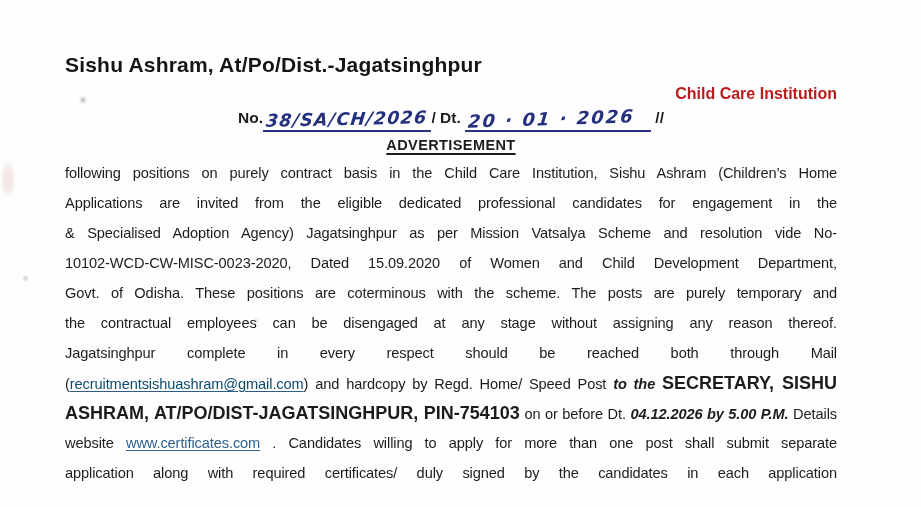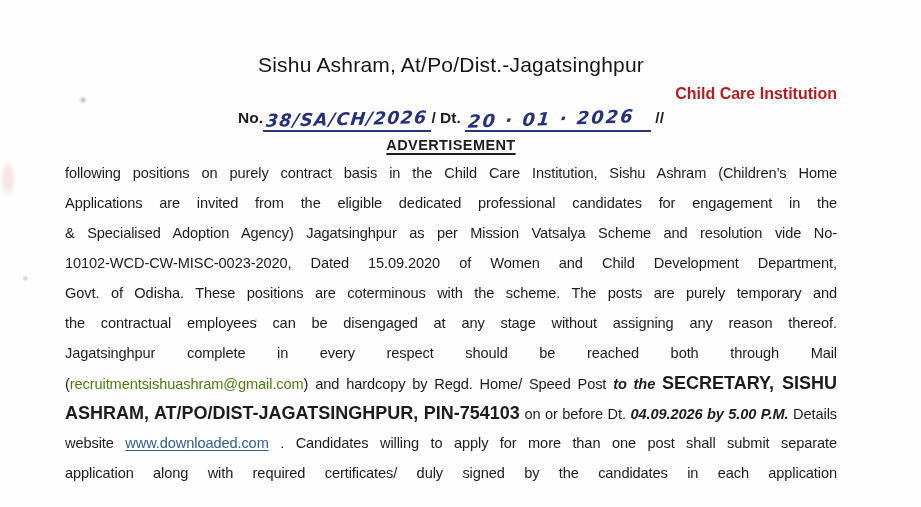--- a/index.html
+++ b/index.html
@@ -9,22 +9,21 @@
     background:#fefefe;
     overflow:hidden;
     font-family:"Liberation Sans", sans-serif;
     color:#1c1c1c;
     box-sizing:border-box;
     padding:52px 84px 0 65px;
   }
   .content{width:772px;}
   
   .doc-title{
-    text-align:center;
-    font-size:21px;font-weight:400;
+    font-size:21px;font-weight:700;
     line-height:26px;
     letter-spacing:.2px;
     color:#151515;
   }
   .doc-subtitle{
     text-align:right;
     font-size:16px;font-weight:700;
     line-height:19px;
     margin-top:6px;
     color:#b91c1c;
@@ -76,21 +75,22 @@
     font-size:14.6px;
     letter-spacing:-.1px;
     text-align:justify;
     text-align-last:justify;
     overflow:hidden;
     white-space:normal;
   }
   .b{font-weight:700;font-style:italic;}
   .bc{font-weight:700;font-size:18px;letter-spacing:0;}
   .lk-email{
-    color:#4d7c0f;
+    color:#0c4a6e;
+    text-decoration:underline;
     text-decoration-color:#2f5d86;
     text-underline-offset:2px;
   }
   .lk-web{
     color:#30618f;
     text-decoration:underline;
     text-decoration-color:#30618f;
     text-underline-offset:2px;
   }
   
@@ -126,19 +126,19 @@
 
     <div class="body-text">
       <div class="line"><span>following positions on purely contract basis in the Child Care Institution, Sishu Ashram (Children’s Home</span></div>
       <div class="line"><span>Applications are invited from the eligible dedicated professional candidates for engagement in the</span></div>
       <div class="line"><span>&amp; Specialised Adoption Agency) Jagatsinghpur as per Mission Vatsalya Scheme and resolution vide No-</span></div>
       <div class="line"><span>10102-WCD-CW-MISC-0023-2020, Dated 15.09.2020 of Women and Child Development Department,</span></div>
       <div class="line"><span>Govt. of Odisha. These positions are coterminous with the scheme. The posts are purely temporary and</span></div>
       <div class="line"><span>the contractual employees can be disengaged at any stage without assigning any reason thereof.</span></div>
       <div class="line"><span>Jagatsinghpur complete in every respect should be reached both through Mail</span></div>
       <div class="line"><span>(</span><span class="lk-email">recruitmentsishuashram@gmail.com</span><span>) and hardcopy by Regd. Home/ Speed Post </span><span class="b">to the </span><span class="bc">SECRETARY, SISHU</span></div>
-      <div class="line"><span class="bc">ASHRAM, AT/PO/DIST-JAGATSINGHPUR, PIN-754103</span><span> on or before Dt. </span><span class="b">04.09.2026 by 5.00 P.M.</span><span> Details</span></div>
-      <div class="line"><span>website </span><span class="lk-web">www.downloaded.com</span><span> . Candidates willing to apply for more than one post shall submit separate</span></div>
+      <div class="line"><span class="bc">ASHRAM, AT/PO/DIST-JAGATSINGHPUR, PIN-754103</span><span> on or before Dt. </span><span class="b">04.12.2026 by 5.00 P.M.</span><span> Details</span></div>
+      <div class="line"><span>website </span><span class="lk-web">www.certificates.com</span><span> . Candidates willing to apply for more than one post shall submit separate</span></div>
       <div class="line"><span>application along with required certificates/ duly signed by the candidates in each application</span></div>
     </div>
 
   </div>
 </div>
 
 </body></html>

